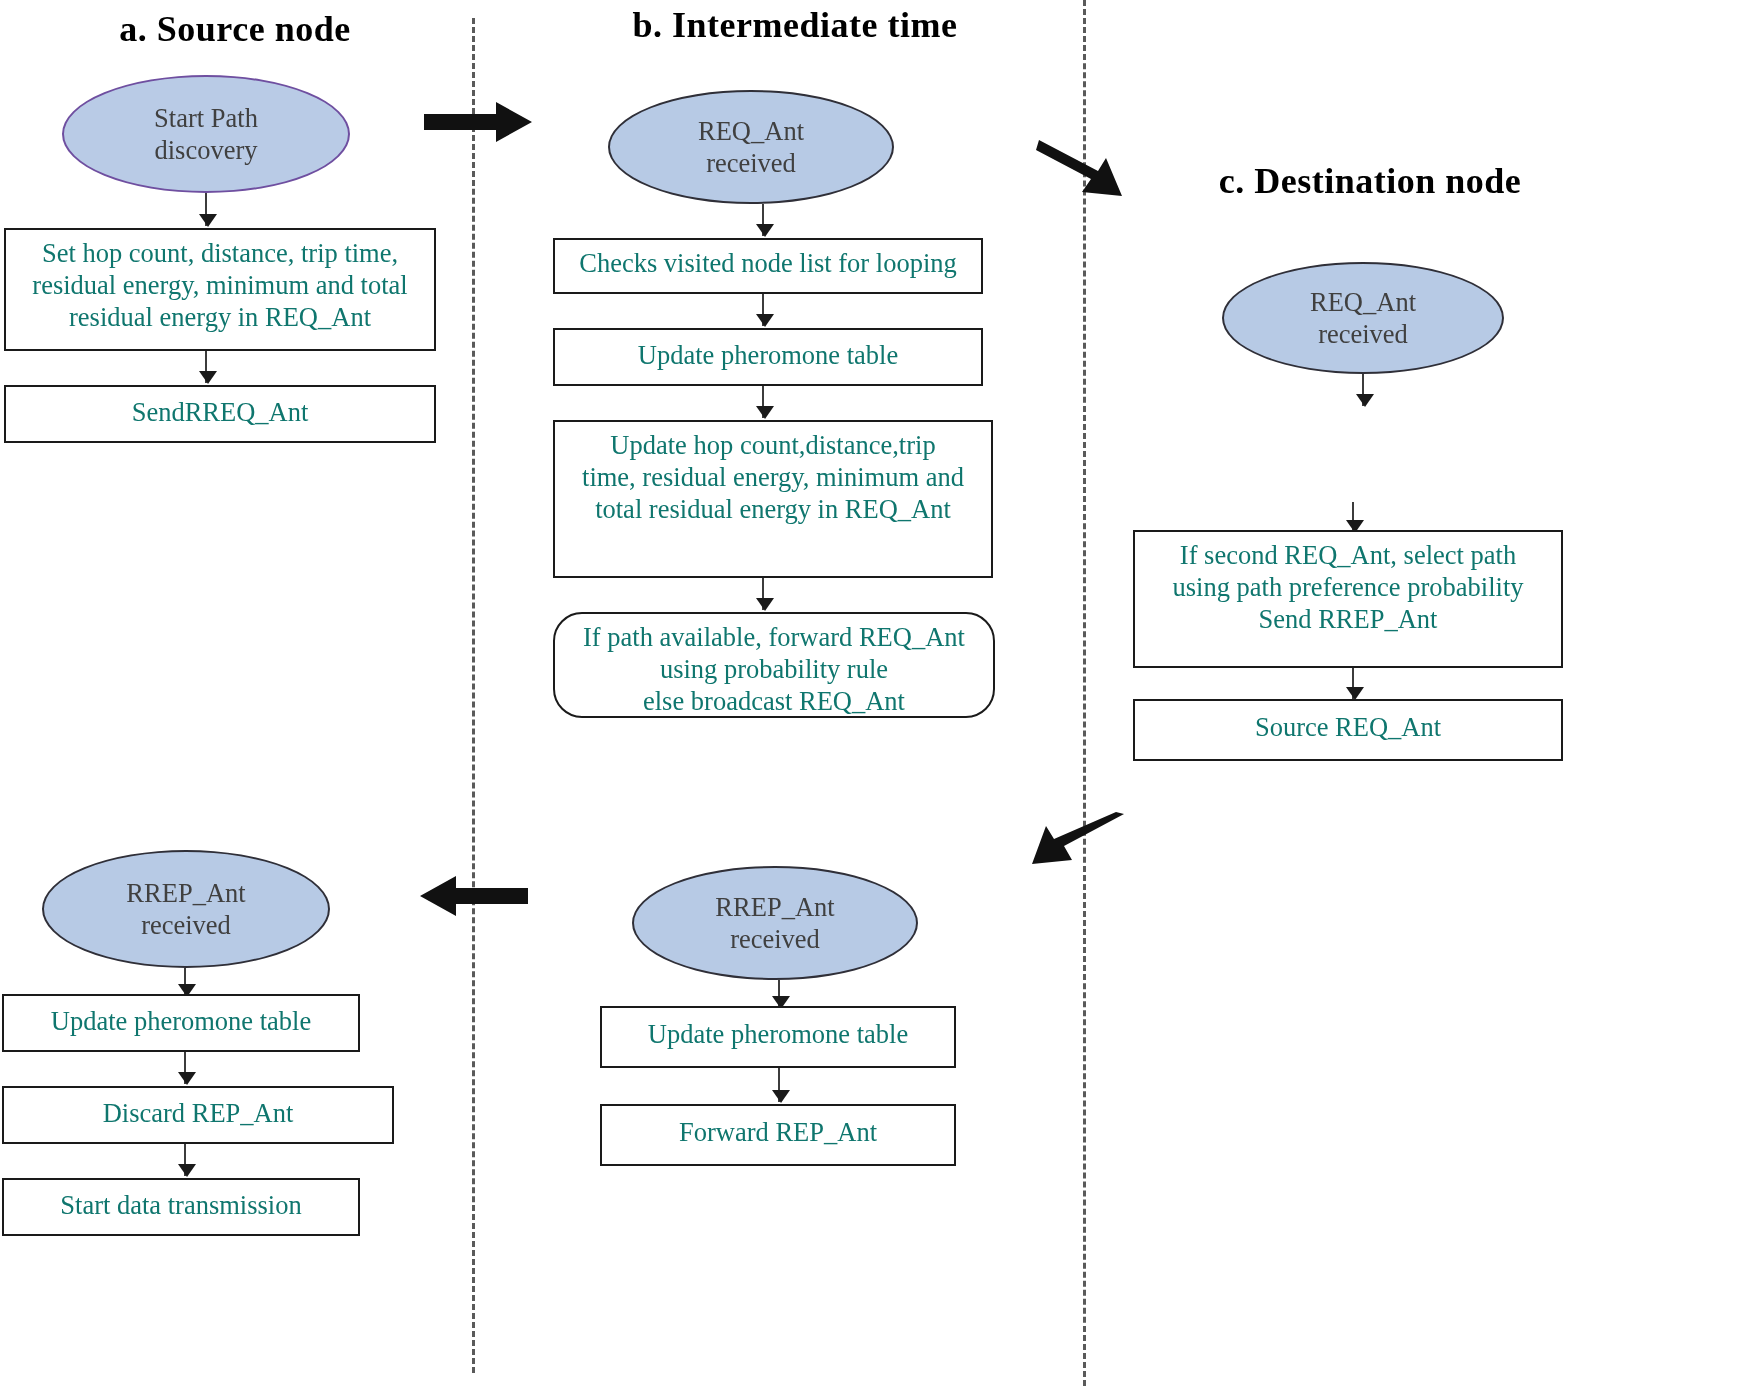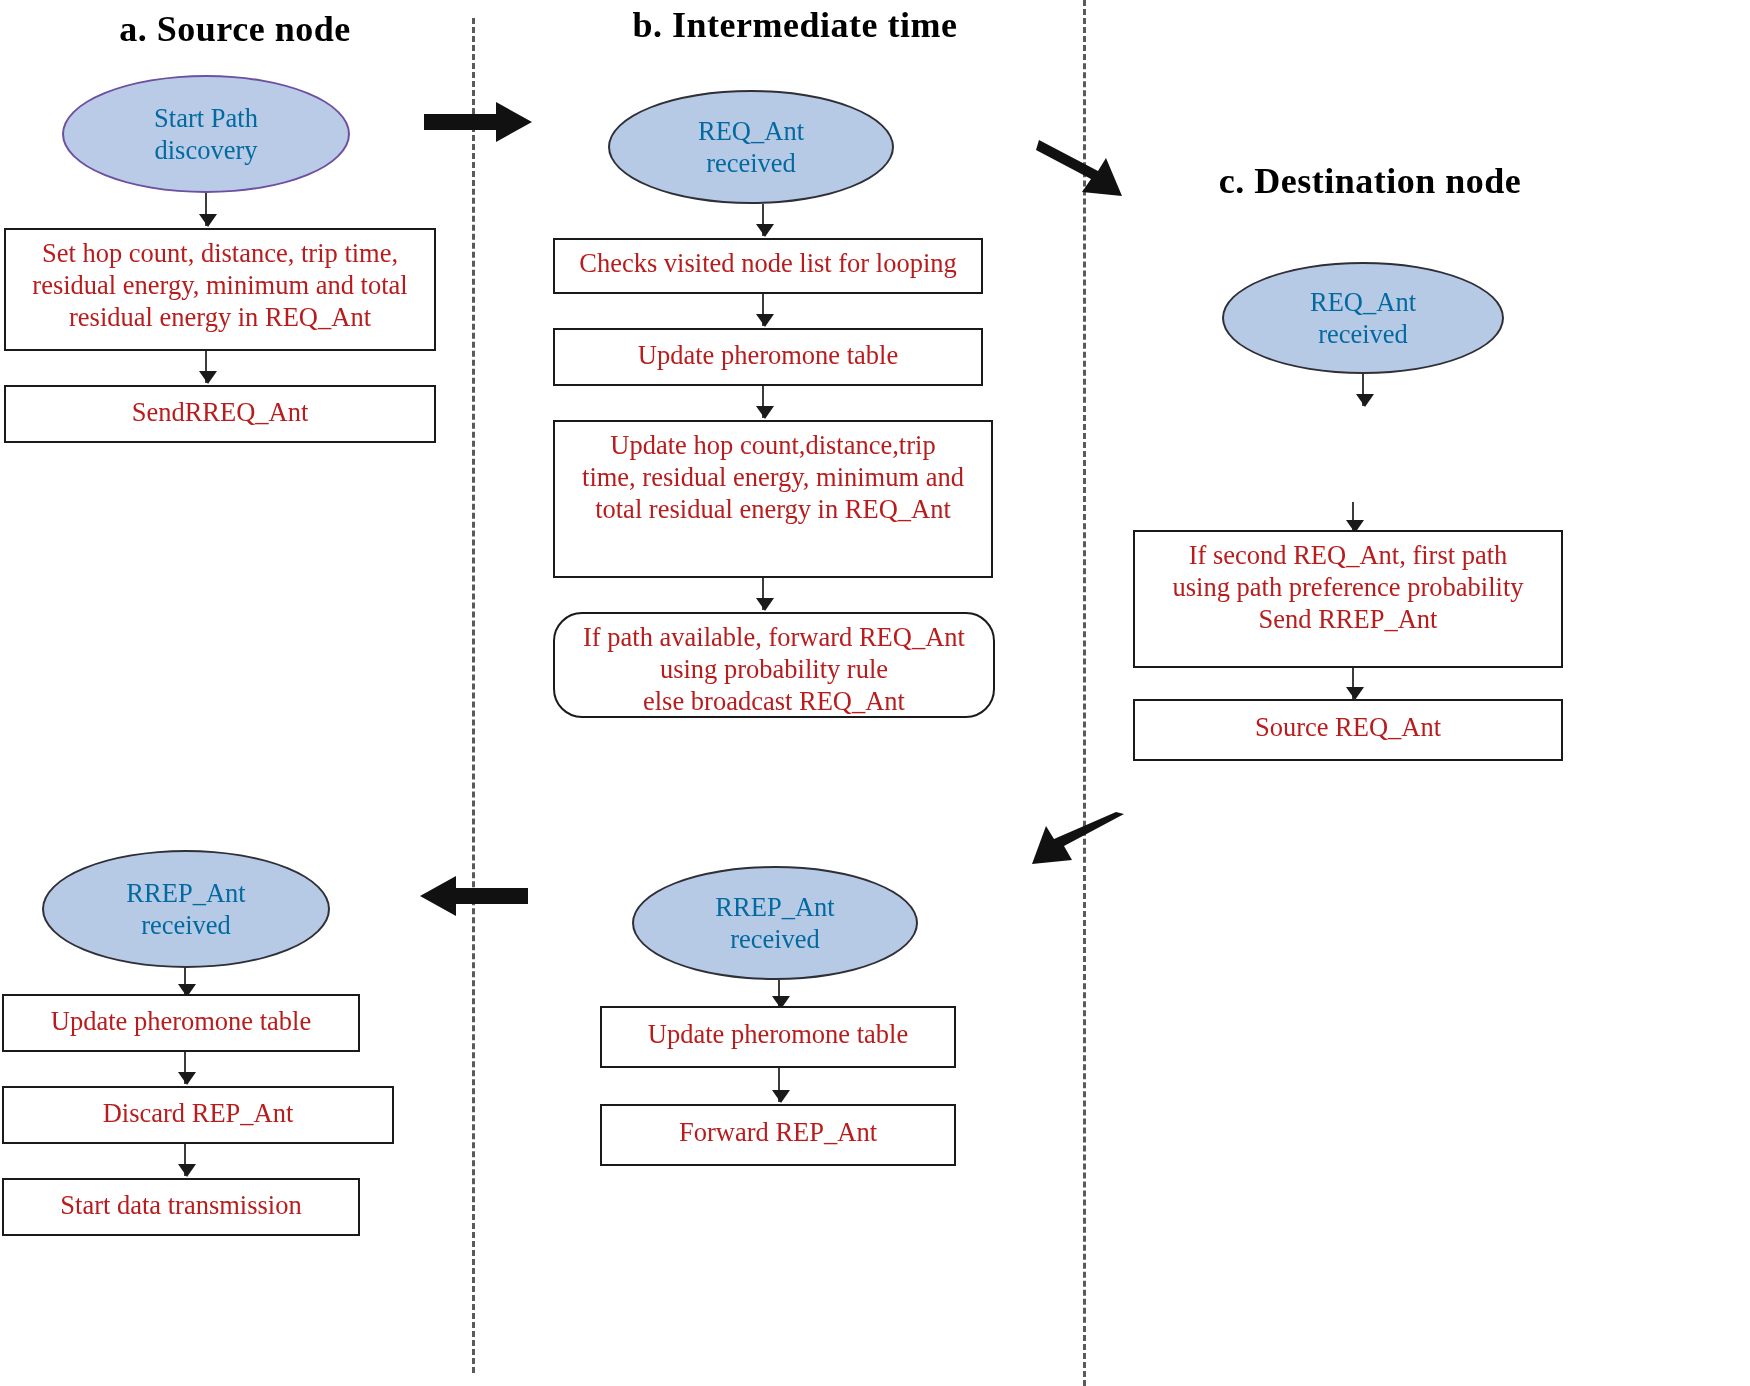--- a/index.html
+++ b/index.html
@@ -33,37 +33,37 @@
   
   .pbox {
     position: absolute;
     box-sizing: border-box;
     border: 2.4px solid #1a1a1a;
     background: #ffffff;
     font-size: 26.5px;
     line-height: 1.20;
     text-align: center;
     padding-top: 8px;
-    color: #b91c1c;
+    color: #0f766e;
   }
   .pbox .txt { display: block; padding: 0 6px; }
   
   .ellipse {
     position: absolute;
     box-sizing: border-box;
     border-radius: 50%;
     background: #b7cae5;
     border: 2.2px solid #2f2f38;
     display: flex;
     align-items: center;
     justify-content: center;
     text-align: center;
     font-size: 26.5px;
     line-height: 1.22;
-    color: #0369a1;
+    color: #404040;
   }
   .ellipse.start {
     border-color: #6f4fa0;
     background: #b9cbe6;
   }
   
   .conn {
     position: absolute;
     width: 0;
     border-left: 2.2px solid #3c3c3c;
@@ -199,21 +199,21 @@
     <span class="txt" style="white-space:pre-line;">REQ_Ant
 received</span>
   </div>
 
   <div class="conn" style="left:1362px; top:374px; height:32px;"></div>
 
 
   <div class="conn" style="left:1352px; top:502px; height:30px;"></div>
 
   <div class="pbox" style="left:1133px; top:530px; width:430px; height:138px; padding-top:8px;">
-    <span class="txt" style="white-space:pre-line;">If second REQ_Ant, first path
+    <span class="txt" style="white-space:pre-line;">If second REQ_Ant, select path
 using path preference probability
 Send RREP_Ant</span>
   </div>
 
   <div class="conn" style="left:1352px; top:668px; height:31px;"></div>
 
   <div class="pbox" style="left:1133px; top:699px; width:430px; height:62px; padding-top:11px;">
     <span class="txt">Source REQ_Ant</span>
   </div>
 

